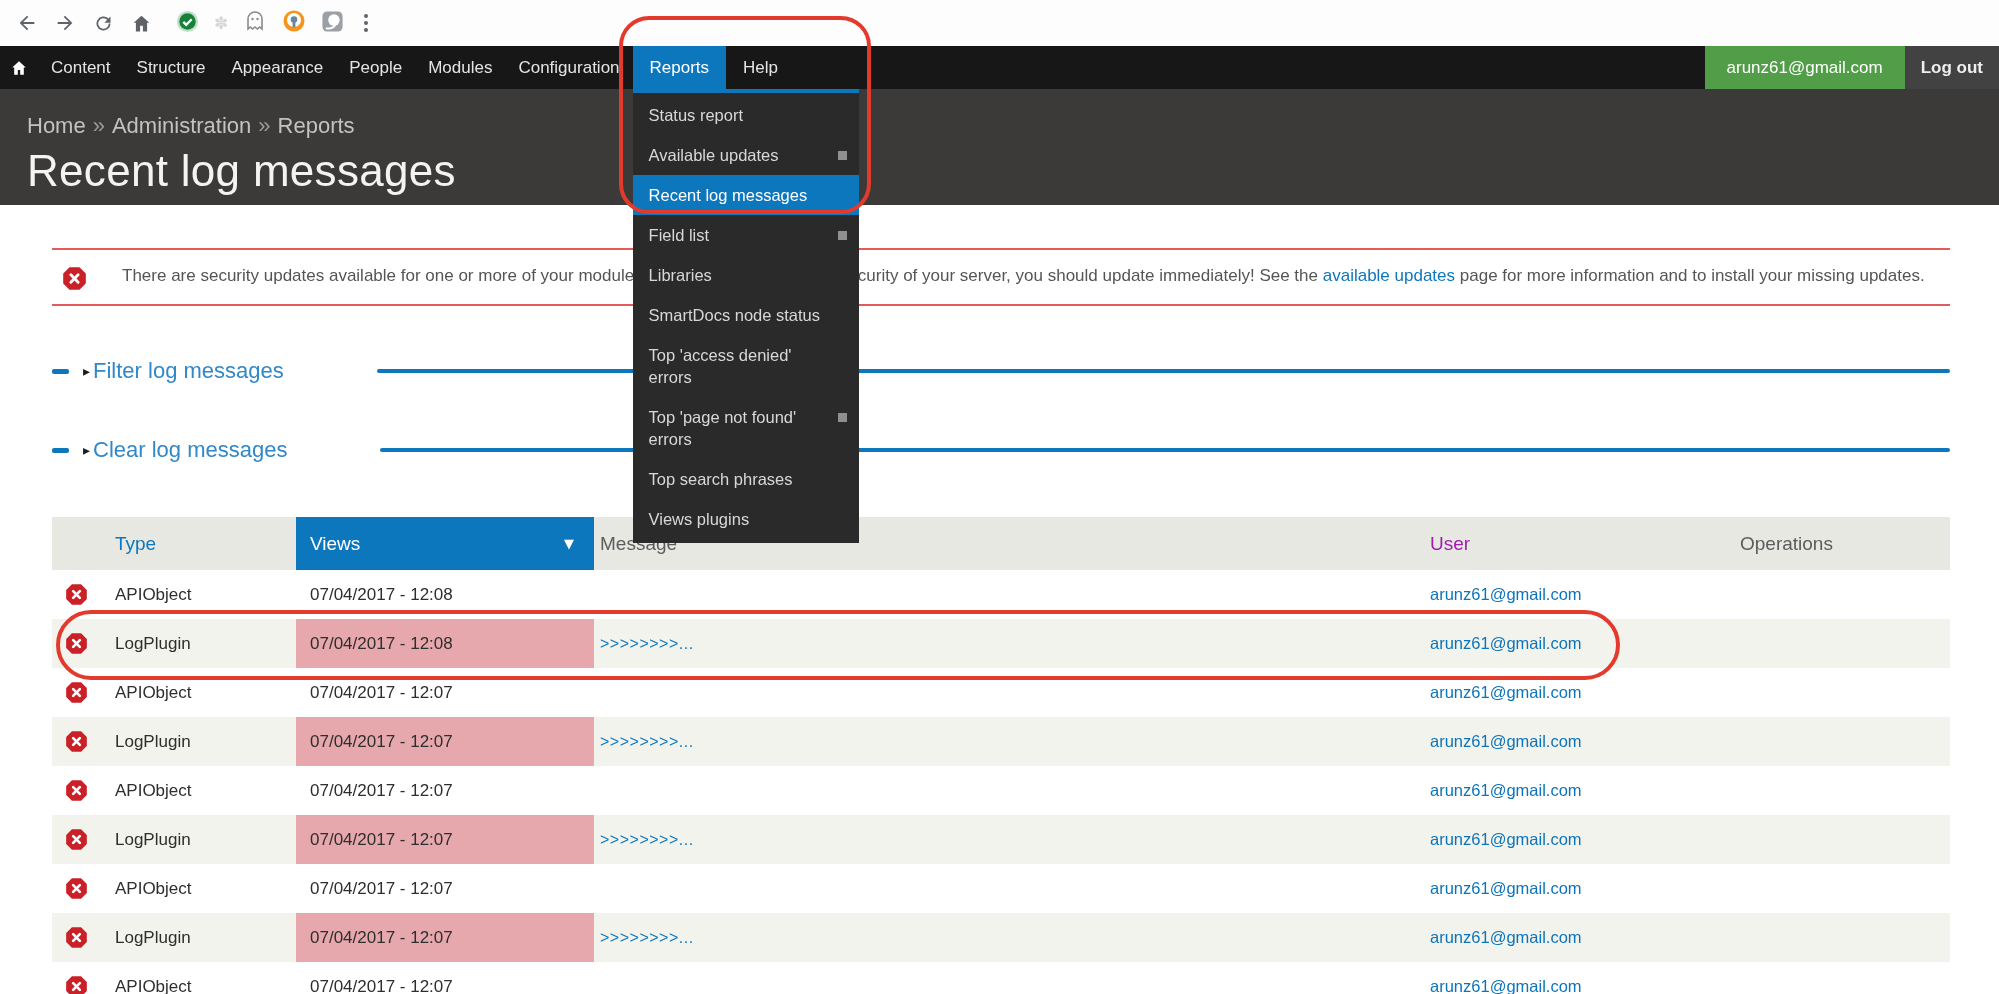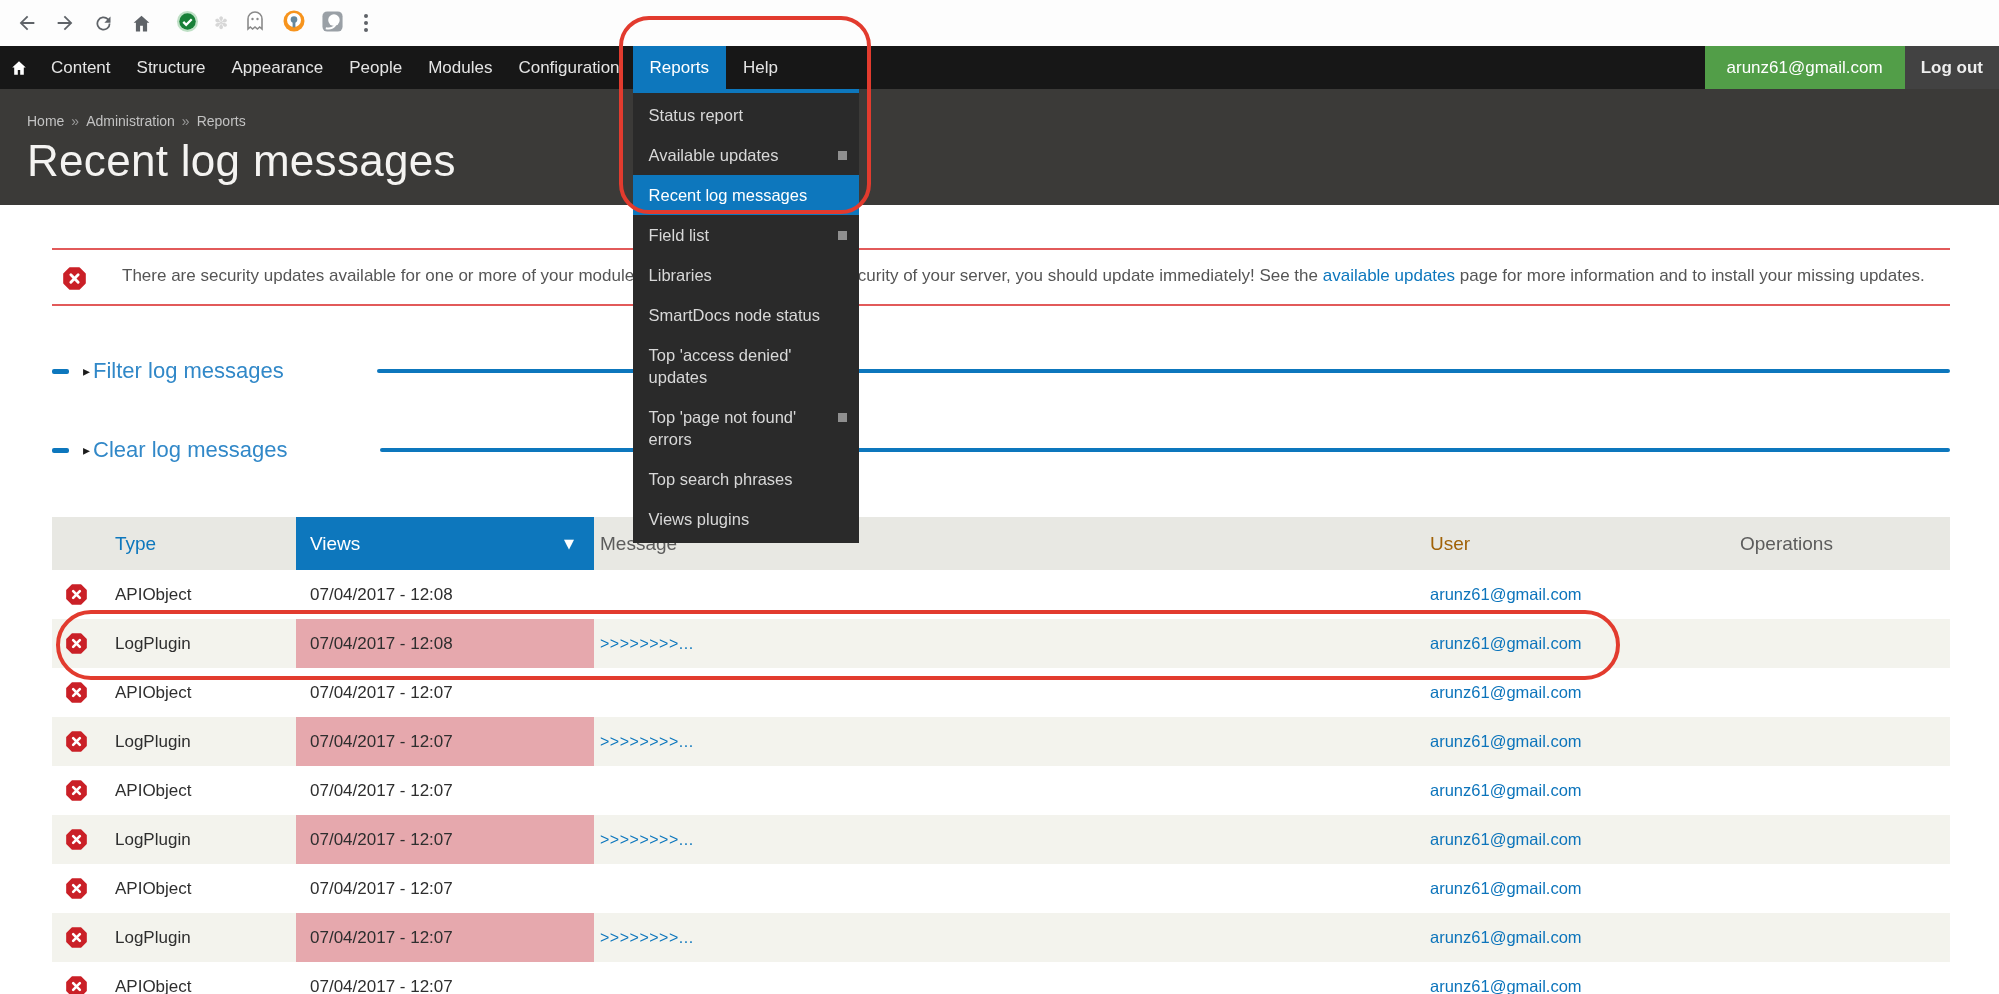--- a/index.html
+++ b/index.html
@@ -42,21 +42,21 @@
   .dd-item { position:relative; padding:9px 24px 9px 16px; font-size:16.5px;
     line-height:22px; color:#d8d8d8; cursor:default; }
   .dd-item.active { background:#0d77bd; color:#fff; }
   .dd-badge { display:none; }
   .dd-badge.shown { display:block; position:absolute; right:12px; top:16px;
     width:9px; height:9px; background:#8f8f8f; }
 
   
   .page-header { position:absolute; top:89px; left:0; width:100%; height:116px;
     background:#3b3a38; padding:24px 0 0 27px; }
-  .breadcrumb { font-size:14px; color:#a9a9a9; }
+  .breadcrumb { font-size:22px; color:#a9a9a9; }
   .breadcrumb a { color:#c2c2c2; text-decoration:none; }
   .crumb-sep { margin:0 7px; color:#9a9a9a; }
   .page-title { margin-top:7px; font-size:44px; font-weight:300; color:#f4f3f1; letter-spacing:.3px; }
 
   
   .error-box { position:absolute; left:52px; right:49px; top:248px;
     border-top:2px solid #e25a5a; border-bottom:2px solid #e25a5a;
     padding:13px 20px 15px 70px; font-size:17px; line-height:1.55; color:#555; }
   .error-box .msg-icon { position:absolute; left:11px; top:17px; }
   .error-box a { color:#0d77bd; text-decoration:none; }
@@ -186,21 +186,21 @@
         <div class="dd-item"><span>Available updates</span><span class="dd-badge shown"></span></div>
 
         <div class="dd-item active"><span>Recent log messages</span></div>
 
         <div class="dd-item"><span>Field list</span><span class="dd-badge shown"></span></div>
 
         <div class="dd-item"><span>Libraries</span></div>
 
         <div class="dd-item"><span>SmartDocs node status</span></div>
 
-        <div class="dd-item"><span>Top 'access denied' updates</span></div>
+        <div class="dd-item"><span>Top 'access denied' errors</span></div>
 
         <div class="dd-item"><span>Top 'page not found' errors</span><span class="dd-badge shown"></span></div>
 
         <div class="dd-item"><span>Top search phrases</span></div>
 
         <div class="dd-item"><span>Views plugins</span></div>
       </div>
 
     <div class="annot annot-dropdown"></div>
   </div>
@@ -246,21 +246,21 @@
       <col class="c-date">
       <col class="c-msg">
       <col class="c-user">
       <col class="c-ops">
     </colgroup>
   <thead>
     <tr>
       <th class="h-type"><a style="color:#0d77bd;text-decoration:none">Type</a></th>
       <th class="h-date"><span>Views</span><span class="sort-arrow">▼</span></th>
       <th class="h-msg">Message</th>
-      <th class="h-user"><a style="color:#a16207;text-decoration:none">User</a></th>
+      <th class="h-user"><a style="color:#a21caf;text-decoration:none">User</a></th>
       <th class="h-ops">Operations</th>
     </tr>
   </thead>
   <tbody>
 
       <tr>
         <td class="t-type"><span class="msg-icon"><svg width="21" height="21" viewBox="0 0 24 24">
               <polygon points="7.2,1.2 16.8,1.2 22.8,7.2 22.8,16.8 16.8,22.8 7.2,22.8 1.2,16.8 1.2,7.2" fill="#ca2027" stroke="#ca2027" stroke-width="2" stroke-linejoin="round"></polygon>
               <path d="M8.2 8.2l7.6 7.6M15.8 8.2l-7.6 7.6" stroke="#fff" stroke-width="3" stroke-linecap="round"></path>
             </svg></span><span>APIObject</span></td>

